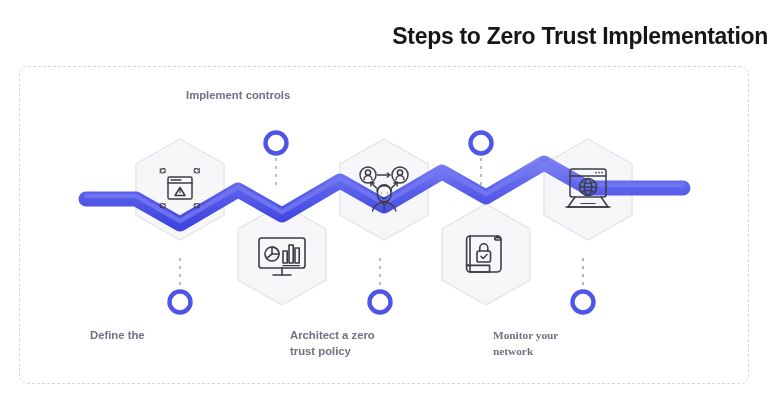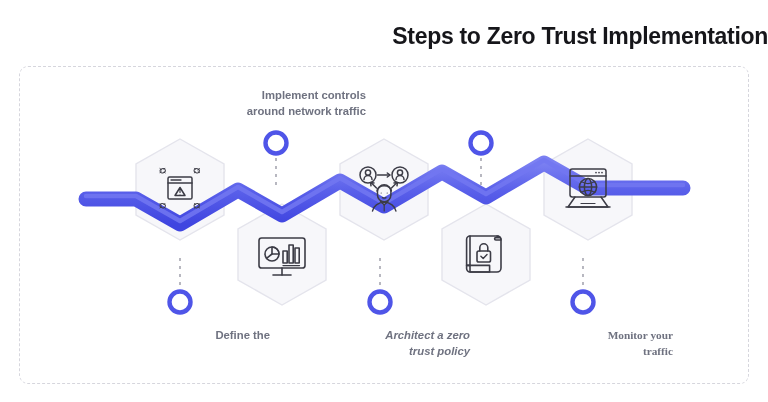--- a/index.html
+++ b/index.html
@@ -43,21 +43,21 @@
     position: absolute;
     left: 0;
     top: 0;
     width: 768px;
     height: 402px;
     pointer-events: none;
   }
   .step-label {
     position: absolute;
     width: 180px;
-    text-align: right;
+    text-align: left;
     font-size: 11.3px;
     line-height: 15.5px;
     font-weight: 700;
     color: #6f7280;
     font-family: "Liberation Sans", sans-serif;
   }
   .icon-holder {
     position: absolute;
     width: 62px;
     height: 62px;
@@ -262,27 +262,26 @@
       <line x1="24" y1="45.5" x2="38" y2="45.5" stroke-width="1.2"></line>
     </svg>
   </div>
 
   <div class="step-label" style="left:90px; top:328px;">
     <div>Define the</div>
   </div>
 
   <div class="step-label" style="left:186px; top:88px;">
     <div>Implement controls</div>
-    <div>around network traffic</div>
-  </div>
-
-  <div class="step-label" style="left:290px; top:328px;font-style:italic;">
+  </div>
+
+  <div class="step-label" style="left:290px; top:328px;">
     <div>Architect a zero</div>
     <div>trust policy</div>
   </div>
 
 
   <div class="step-label" style="left:493px; top:328px;font-family:Liberation Serif, serif;">
     <div>Monitor your</div>
-    <div>traffic</div>
+    <div>network</div>
   </div>
 
 </div>
 
 </body></html>

